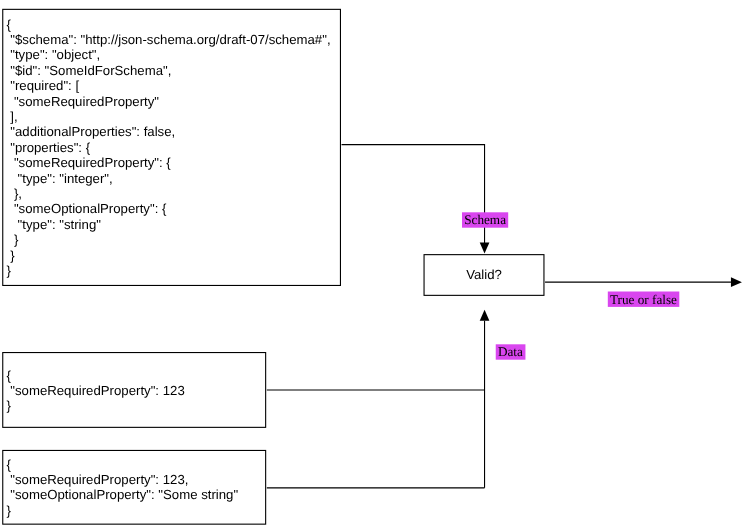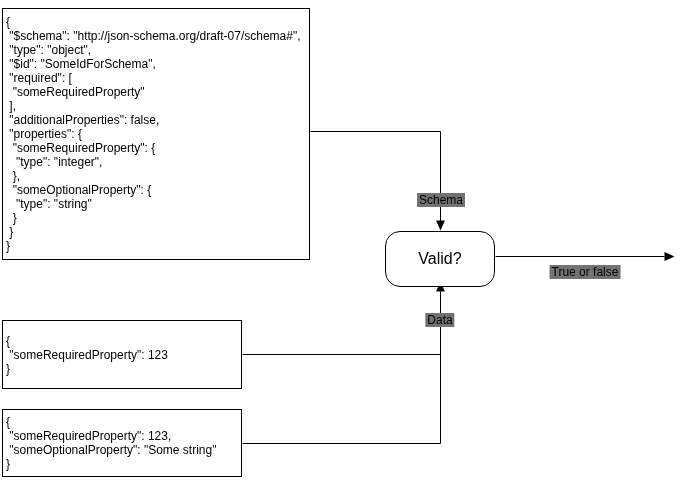--- a/index.html
+++ b/index.html
@@ -38,38 +38,38 @@
     font-family: "Liberation Sans", sans-serif;
     font-size: 12px;
     line-height: 14px;
     white-space: pre;
     color: #000000;
   }
   .schema-box { left: 2px; top: 8px; width: 308px; height: 252px; }
   .data-box-1 { left: 2px; top: 320px; width: 240px; height: 69px; }
   .data-box-2 { left: 2px; top: 409px; width: 240px; height: 68px; }
   .valid-box {
-    left: 385px; top: 231px; width: 110px; height: 56px;
+    left: 385px; top: 231px; width: 110px; height: 38px;
     align-items: center;
-    font-size: 16px;
-    border-radius: 15px;
+    font-size: 12px;
   }
   .edge-label {
     position: absolute;
     transform: translate(-50%, -50%);
-    background: #737373;
+    background: #d946ef;
     padding: 0 2px;
     font-size: 12px;
     line-height: 14px;
     white-space: nowrap;
     z-index: 3;
     color: #000000;
+    font-family: Liberation Serif, serif;
   }
   .label-schema { left: 441px; top: 200px; }
-  .label-data   { left: 440px; top: 320px; text-align: center; }
+  .label-data   { left: 464px; top: 320px; text-align: center; }
   .label-output { left: 585px; top: 272px; }
 </style>
 </head>
 <body>
 
 <div class="canvas">
 
   <svg class="wires" width="684" height="481" viewBox="0 0 684 481">
 
     <path d="M310.5,131.5 H440.5 V221" fill="none" stroke="#000000" stroke-width="1"></path>

